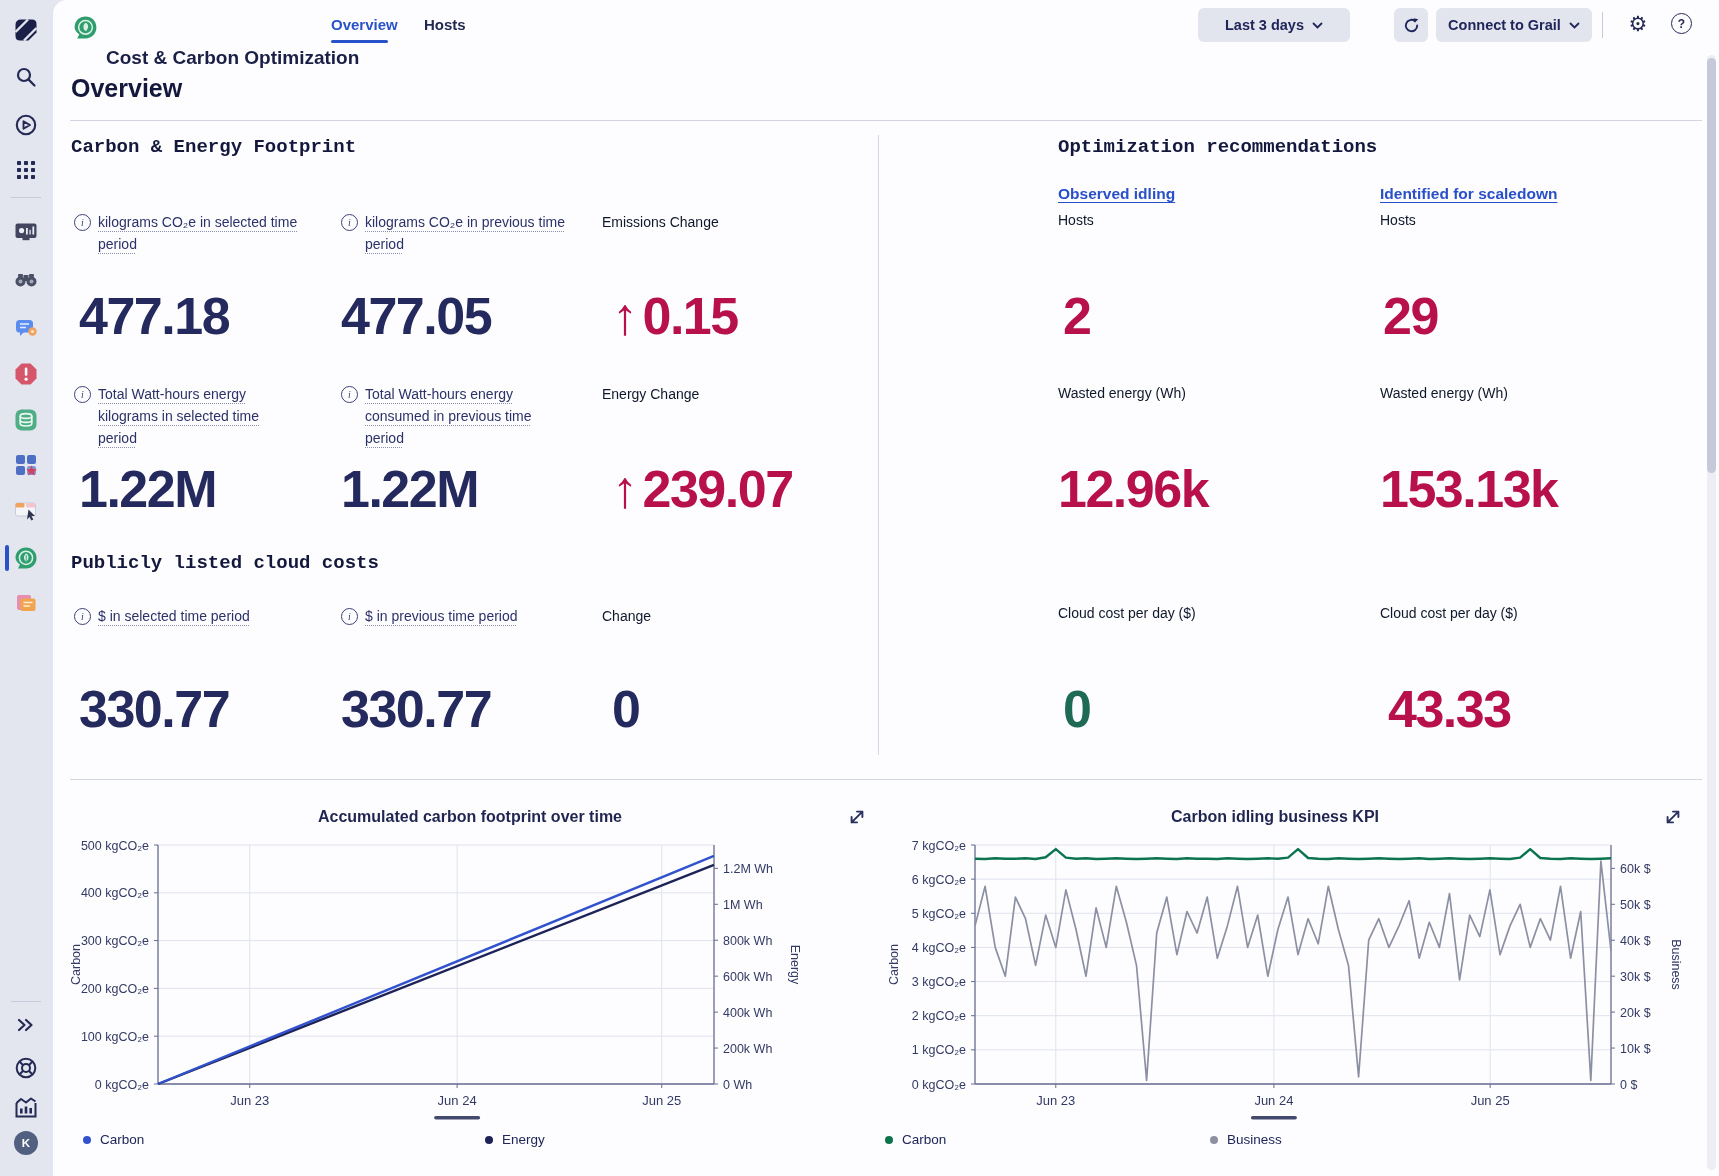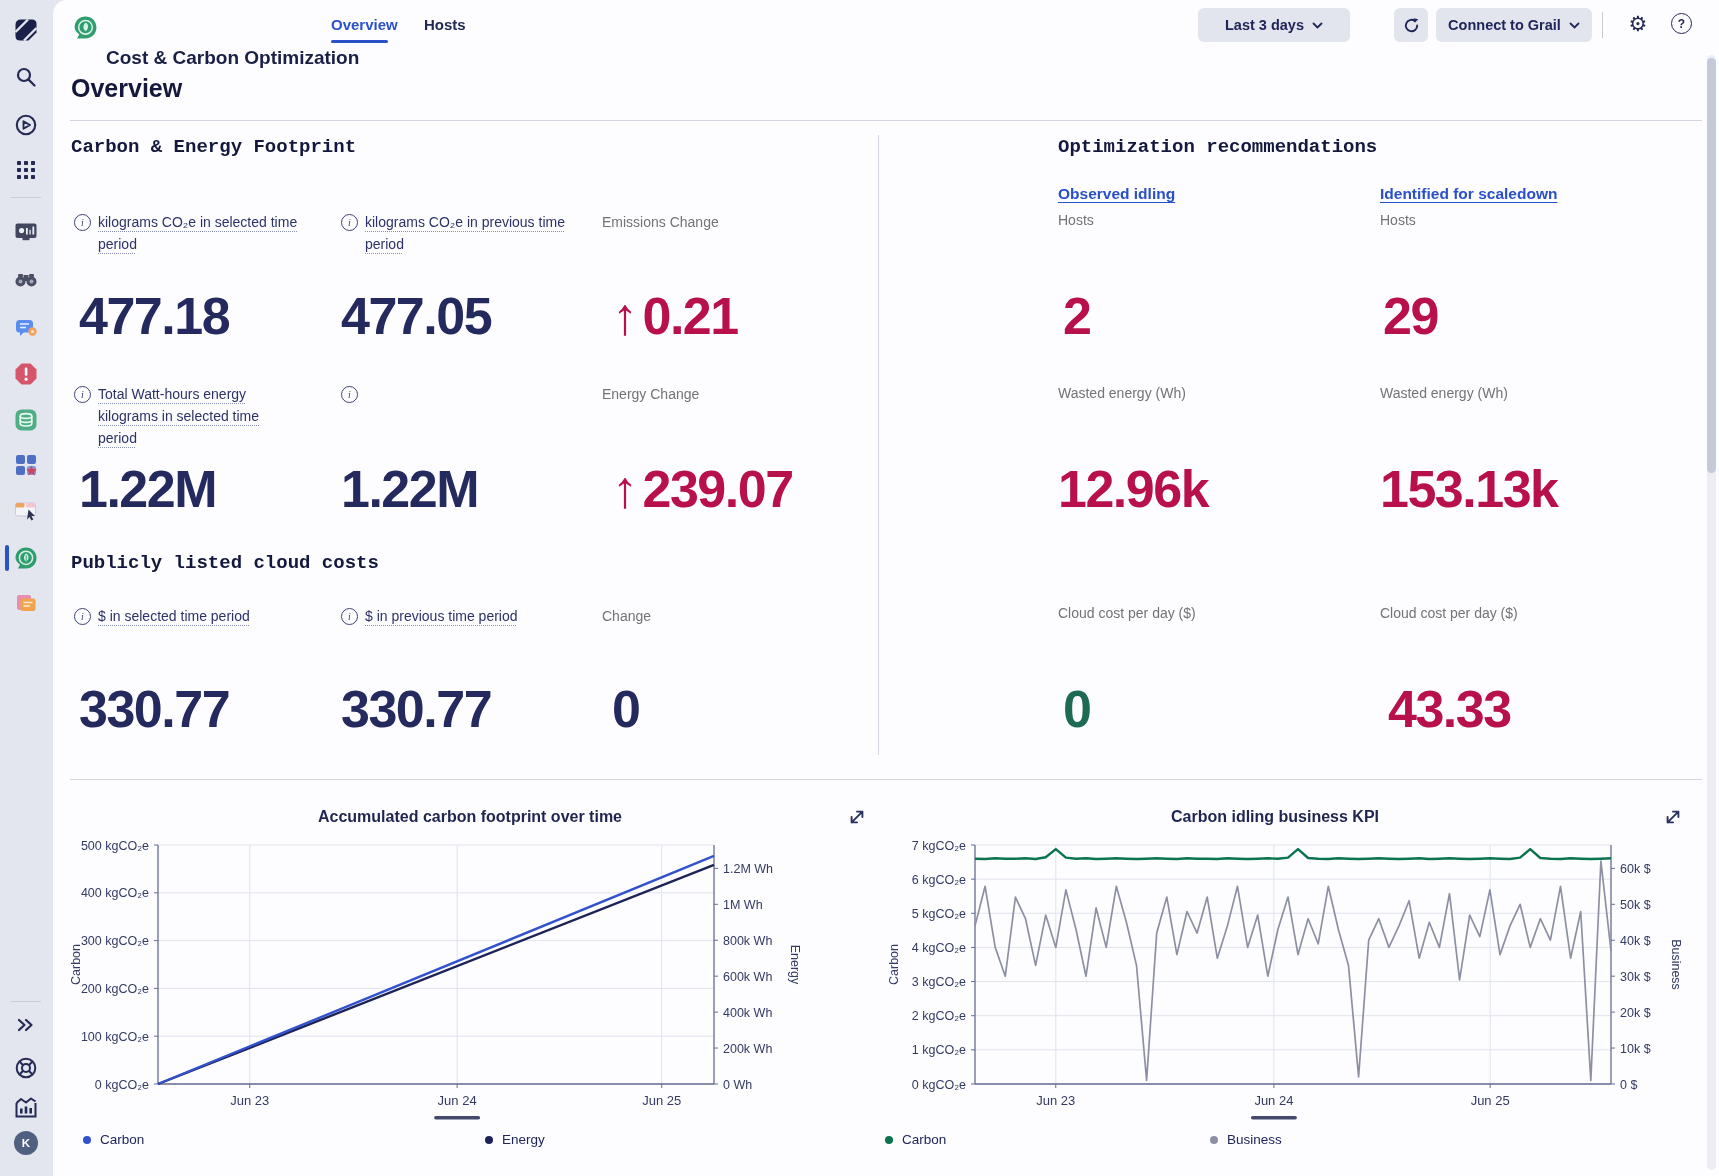--- a/index.html
+++ b/index.html
@@ -27,21 +27,21 @@
   .icon-btn{position:absolute;cursor:pointer;display:flex;align-items:center;justify-content:center;}
   .help-circle{width:19px;height:19px;border:1.8px solid #242a54;border-radius:50%;
                font-size:12px;font-weight:700;color:#242a54;display:flex;align-items:center;justify-content:center;}
   
   .h1{position:absolute;left:71px;top:74px;font-size:25px;font-weight:700;color:#14183c;}
   .hrule{position:absolute;height:1px;background:#d2d5e2;}
   .vrule{position:absolute;width:1px;background:#d2d5e2;}
   .section-title{position:absolute;font-size:19px;font-weight:700;color:#14183c;font-family:Liberation Mono, monospace;}
   .kpi-label{position:absolute;font-size:14px;line-height:22px;color:#2c3268;display:flex;gap:7px;}
   .kpi-label .txt{text-decoration:underline dotted;text-decoration-color:#8a90b4;text-underline-offset:4px;text-decoration-thickness:1px;}
-  .plain-label{position:absolute;font-size:14px;color:#737373;}
+  .plain-label{position:absolute;font-size:14px;color:#0f172a;}
   .info{flex:0 0 auto;width:15px;height:15px;margin-top:3px;border:1.3px solid #3c4377;border-radius:50%;
         font-family:"Liberation Serif",serif;font-style:italic;font-size:10px;color:#3c4377;
         display:flex;align-items:center;justify-content:center;cursor:pointer;}
   .kpi-value{position:absolute;font-size:52px;font-weight:700;letter-spacing:-1.5px;line-height:1;color:#242a5e;display:flex;align-items:flex-start;gap:6px;text-align:right;}
   .red{color:#b8104b;} .green{color:#1e6a55;}
   .link{position:absolute;font-size:15.5px;font-weight:700;color:#2950c8;text-decoration:underline;
         text-underline-offset:3px;cursor:pointer;}
   
   .chart-title{position:absolute;font-size:16px;font-weight:700;color:#1f2550;text-align:center;}
   .expand-icon{position:absolute;width:18px;height:18px;cursor:pointer;}
@@ -255,29 +255,30 @@
   <div class="kpi-label" style="left:341px;top:211px;width:232px">
     <span class="info">i</span>
     <span class="txt">kilograms CO₂e in previous time period</span>
   </div>
   <div class="plain-label" style="left:602px;top:214px">Emissions Change</div>
 
   <div class="kpi-value" style="left:79px;top:290px">477.18</div>
   <div class="kpi-value" style="left:341px;top:290px">477.05</div>
   <div class="kpi-value red" style="left:612px;top:290px">
     <span>↑</span>
-    <span>0.21</span>
+    <span>0.15</span>
   </div>
 
   <div class="kpi-label" style="left:74px;top:383px;width:196px">
     <span class="info">i</span>
     <span class="txt">Total Watt-hours energy kilograms in selected time period</span>
   </div>
   <div class="kpi-label" style="left:341px;top:383px;width:196px">
     <span class="info">i</span>
+    <span class="txt">Total Watt-hours energy consumed in previous time period</span>
   </div>
   <div class="plain-label" style="left:602px;top:386px">Energy Change</div>
 
   <div class="kpi-value" style="left:79px;top:463px">1.22M</div>
   <div class="kpi-value" style="left:341px;top:463px">1.22M</div>
   <div class="kpi-value red" style="left:612px;top:463px">
     <span>↑</span>
     <span>239.07</span>
   </div>
 

